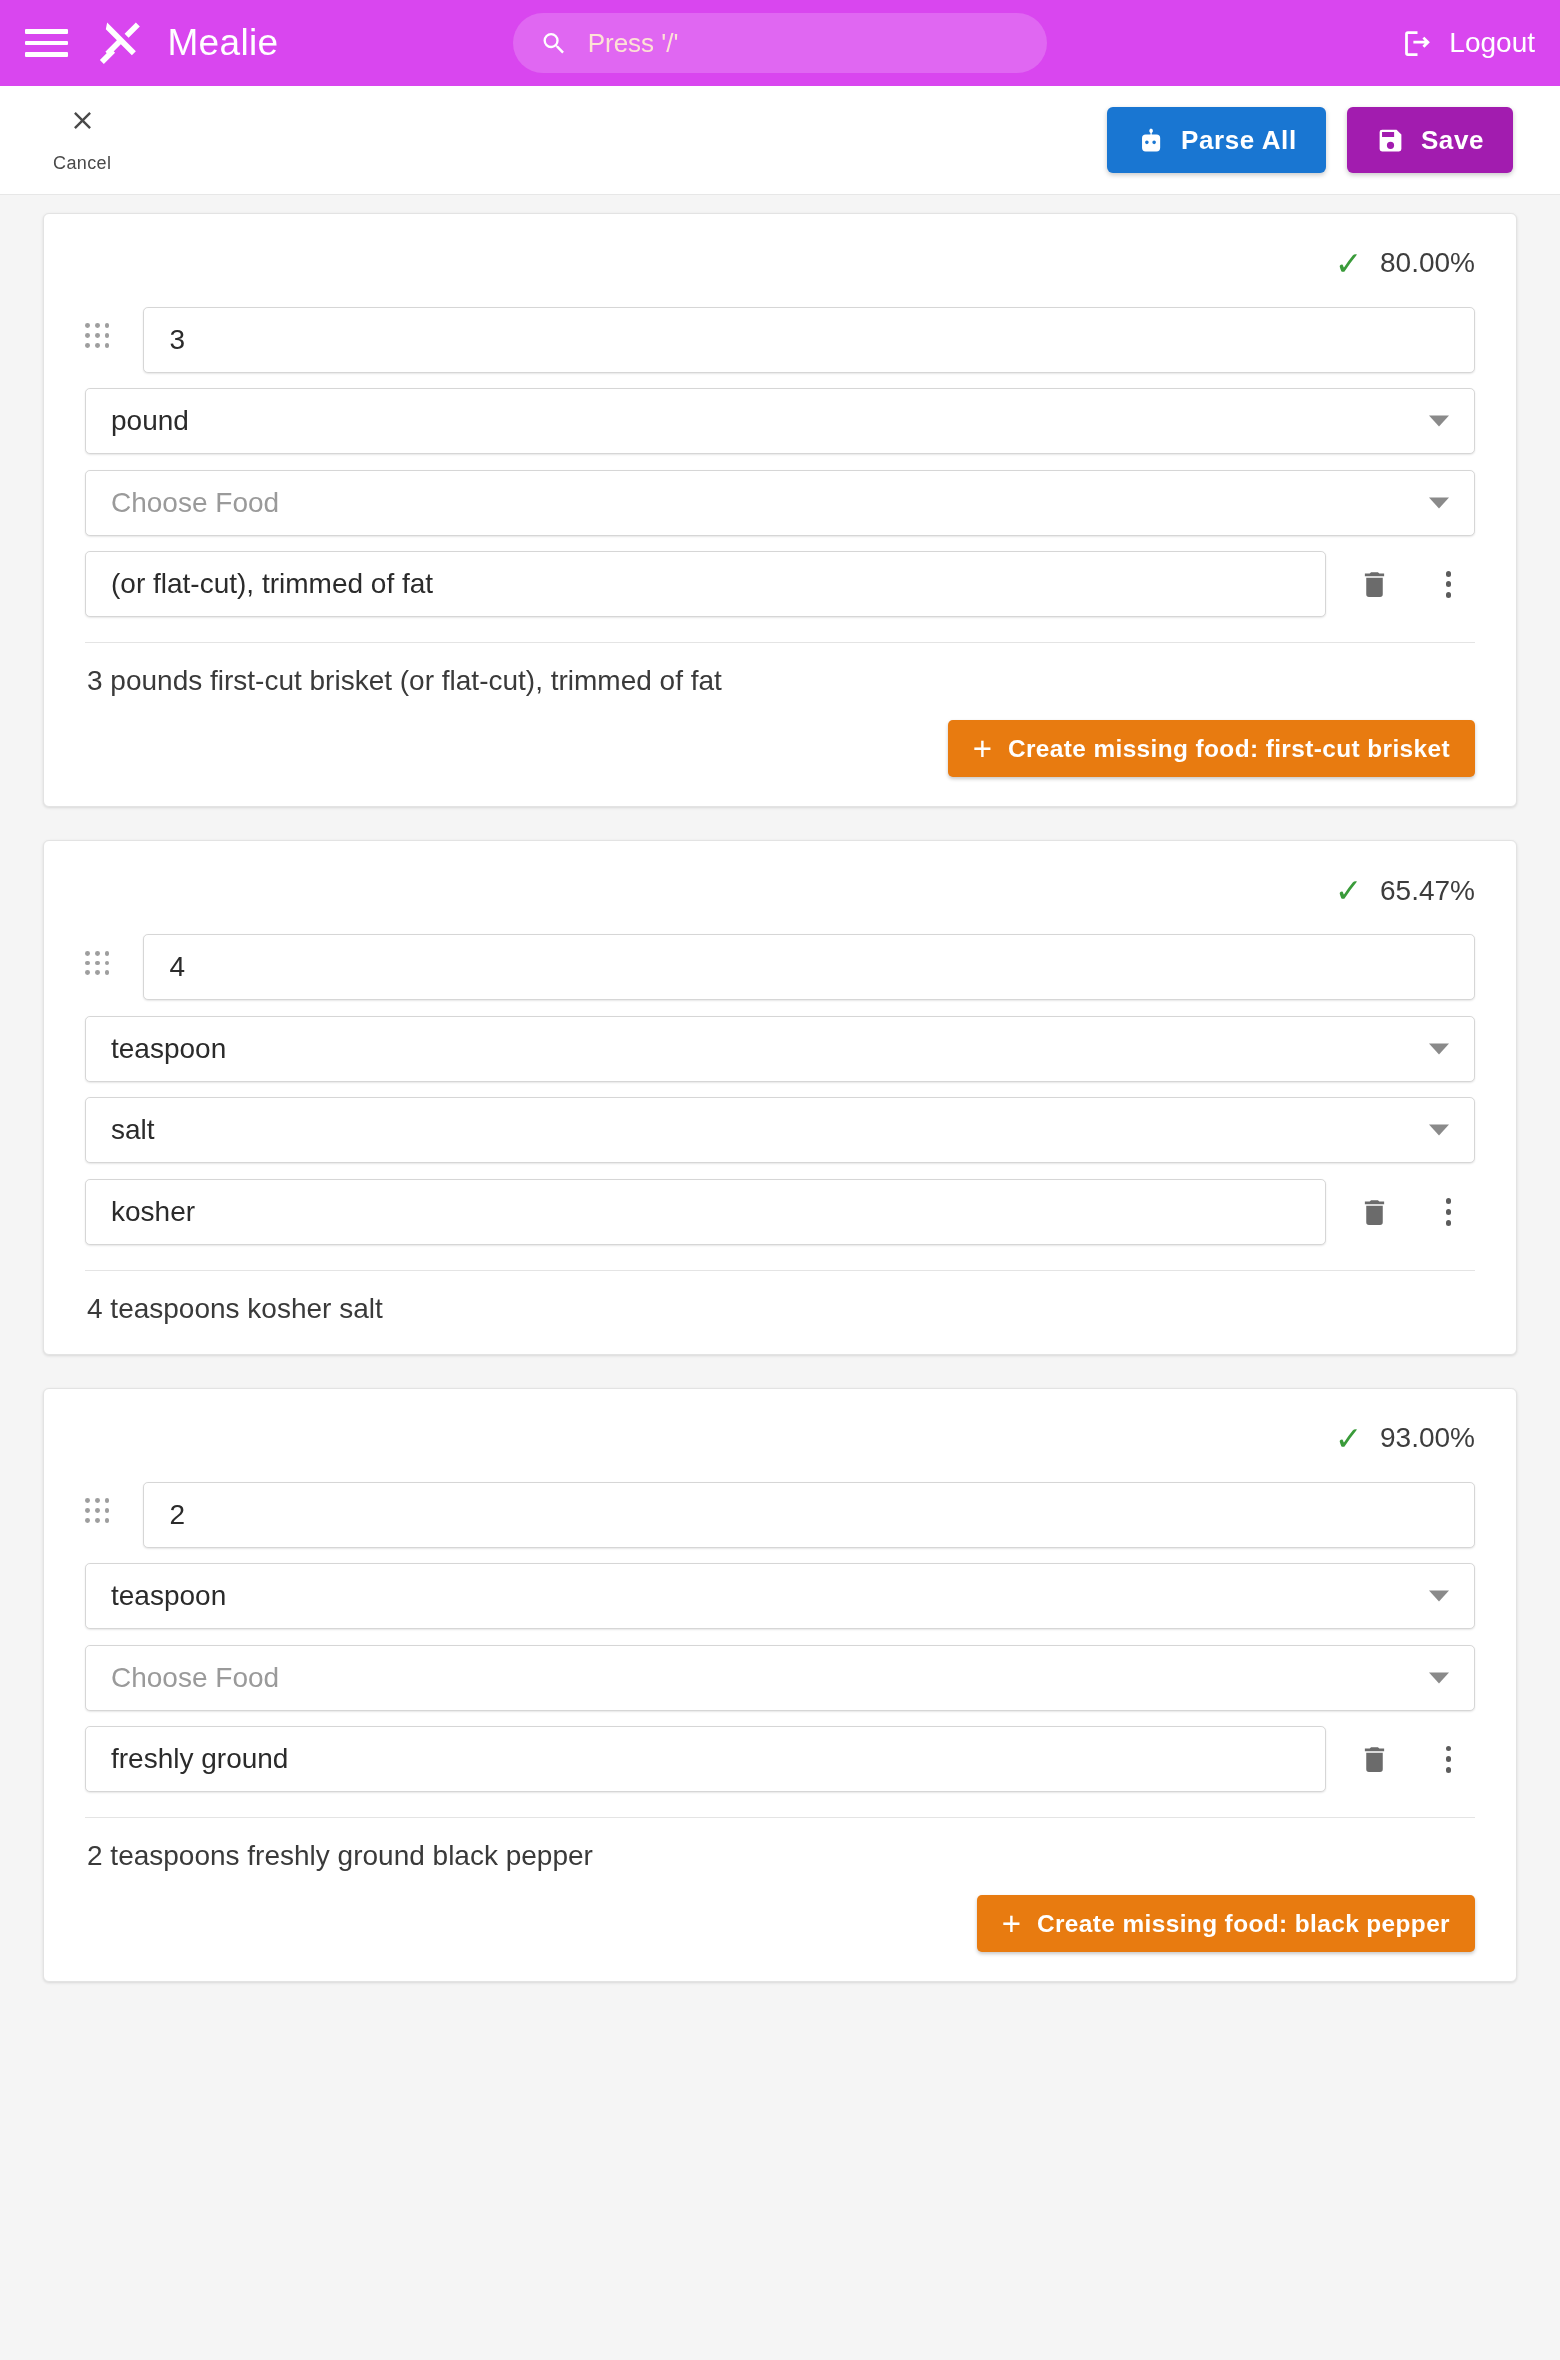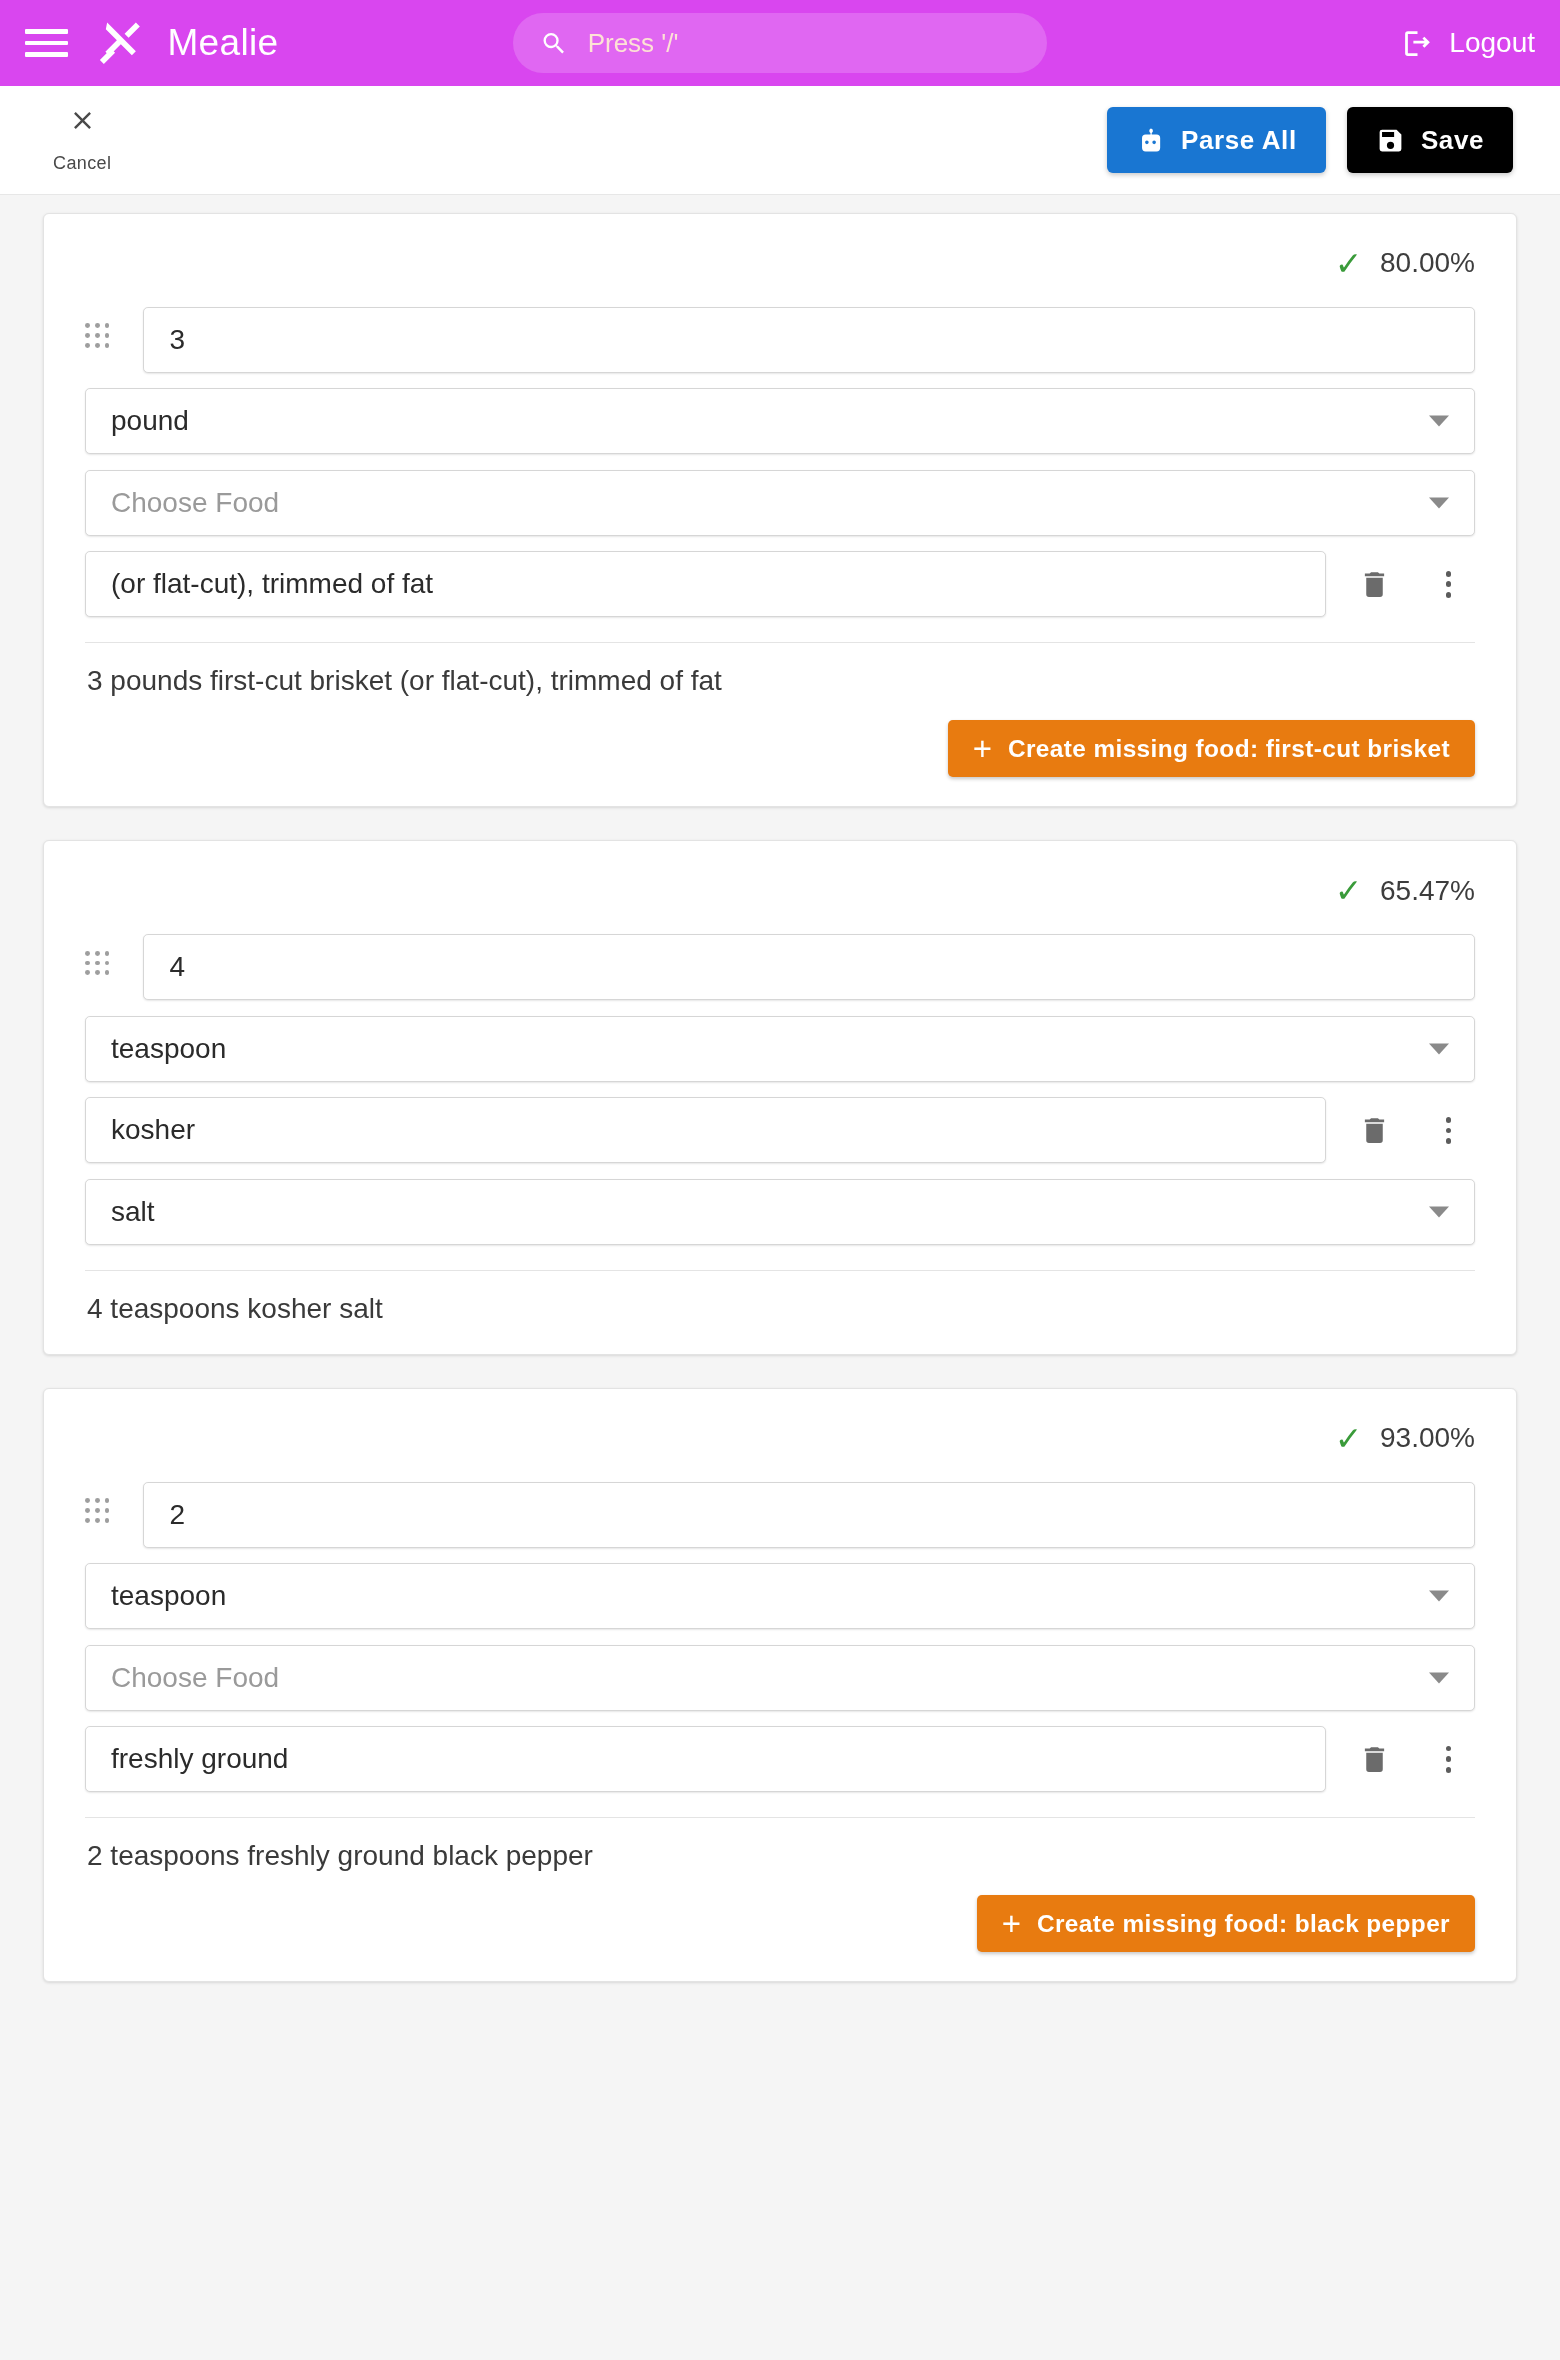--- a/index.html
+++ b/index.html
@@ -124,21 +124,21 @@
     padding: 0 29px;
     height: 66px;
     display: flex;
     align-items: center;
     gap: 15.6px;
     cursor: pointer;
     font-family: "Liberation Sans", sans-serif;
     box-shadow: 0 2px 4.9px rgba(0,0,0,.22);
   }
   .btn-parse { background: #1976d2; }
-  .btn-save  { background: #000000; }
+  .btn-save  { background: #a21caf; }
 
   
   .page {
     padding: 17.6px 43px 39px 43px;
     display: flex;
     flex-direction: column;
     gap: 33px;
     background: #f5f5f5;
   }
   .card {
@@ -408,41 +408,41 @@
       <div class="input">4</div>
     </div>
 
     <div class="field-row">
       <div class="input select">
         <span>teaspoon</span>
         <span class="caret"></span>
       </div>
     </div>
 
+    <div class="field-row">
+      <div class="input select">
+        <span>salt</span>
+        <span class="caret"></span>
+      </div>
+    </div>
+
     <div class="field-row note-row">
       <div class="input note-input">kosher</div>
       <div class="icon-btn">
         <svg width="33" height="33" viewBox="0 0 24 24">
           <path fill="#6b6b6b" d="M6 19a2 2 0 002 2h8a2 2 0 002-2V7H6v12zM19 4h-3.5l-1-1h-5l-1 1H5v2h14V4z"></path>
         </svg>
       </div>
       <div class="icon-btn kebab">
         <i></i>
           <i></i>
           <i></i>
       </div>
     </div>
 
-    <div class="field-row">
-      <div class="input select">
-        <span>salt</span>
-        <span class="caret"></span>
-      </div>
-    </div>
-
     <hr class="divider">
     <div class="orig-text">4 teaspoons kosher salt</div>
   </div>
 
   <div class="card">
     <div class="conf-row">
       <span class="check">✓</span>
       <span>93.00%</span>
     </div>
 

